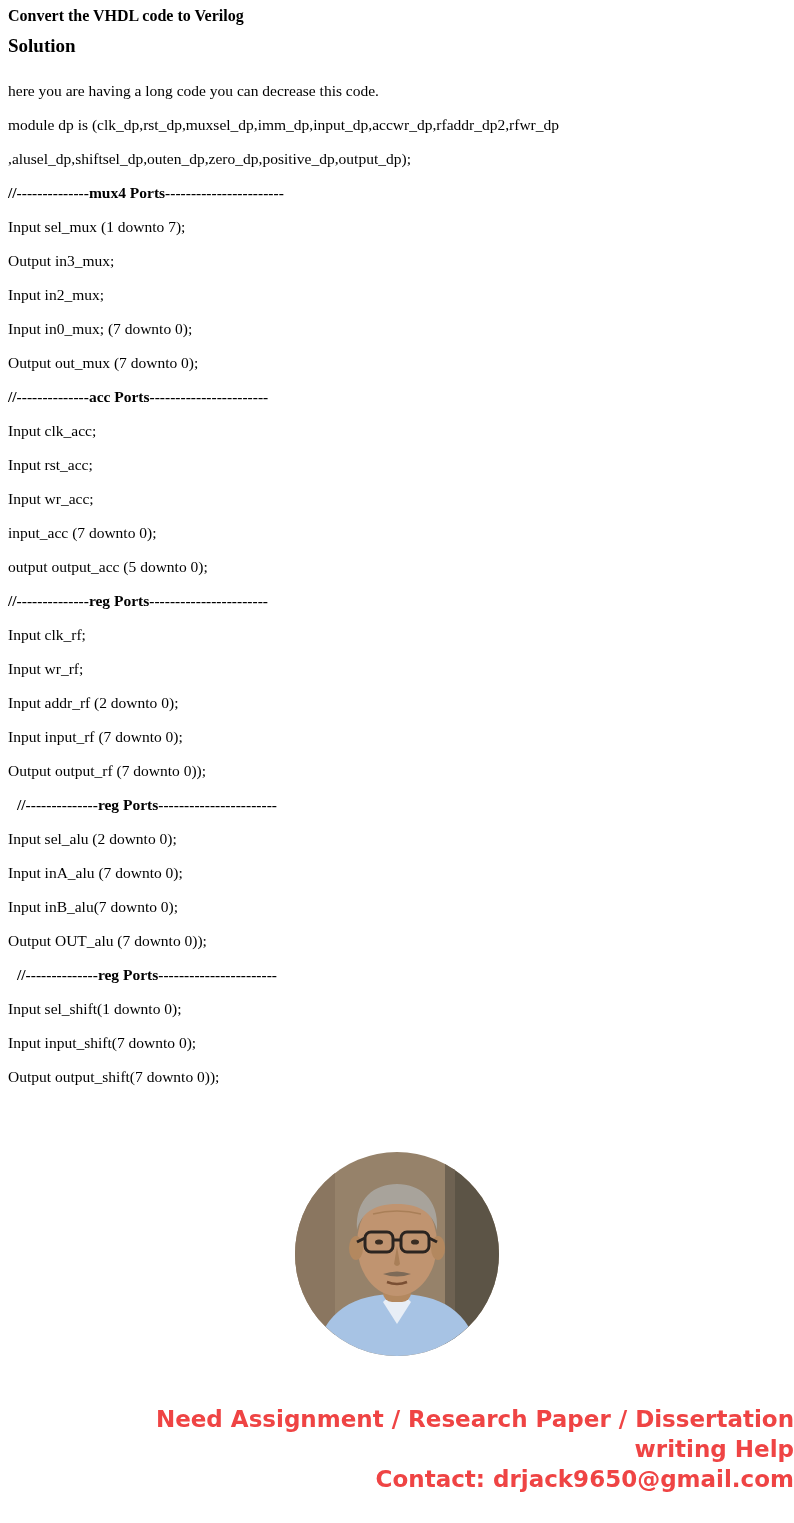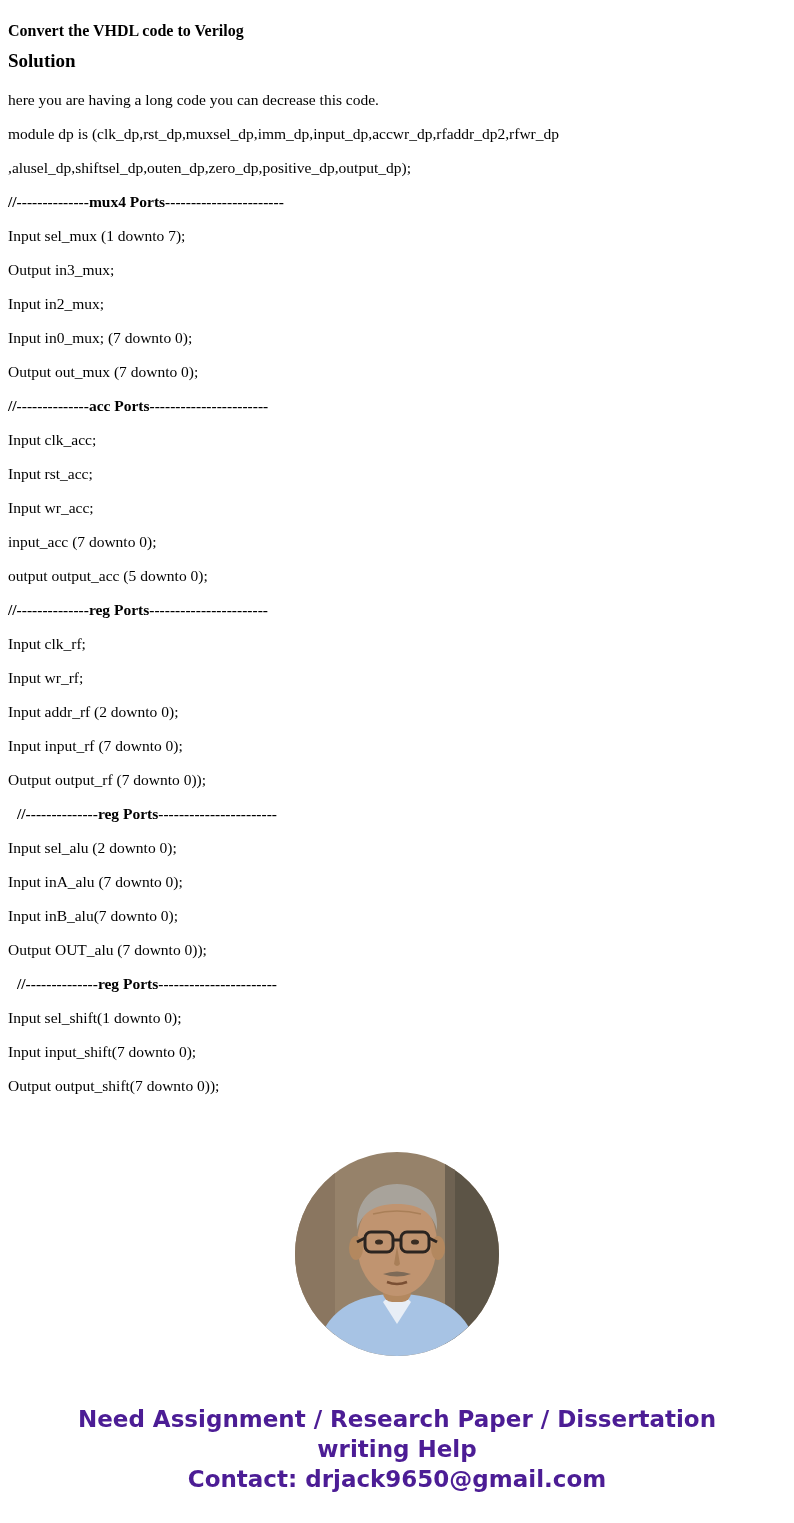--- a/index.html
+++ b/index.html
@@ -8,37 +8,37 @@
     position: relative;
     width: 794px;
     height: 1523px;
     background: #ffffff;
     font-family: "Liberation Serif", "DejaVu Serif", serif;
     color: #000000;
     overflow: hidden;
   }
   .content {
     position: absolute;
-    top: 21px;
+    top: 6px;
     left: 8px;
     right: 8px;
   }
   .doc-title {
     font-size: 16px;
     font-weight: bold;
     line-height: 20px;
   }
   .doc-subtitle {
     font-size: 19px;
     font-weight: bold;
     margin-top: 8px;
     line-height: 24px;
   }
   .code-lines {
-    margin-top: 10px;
+    margin-top: 16px;
   }
   .code-line {
     font-size: 15.5px;
     height: 34px;
     line-height: 34px;
     white-space: pre;
   }
   .code-line.bold { font-weight: bold; }
   .code-line.indent { padding-left: 9px; }
 
@@ -52,26 +52,26 @@
     border-radius: 50%;
     overflow: hidden;
   }
   .photo-wrap svg { display: block; }
 
   .footer {
     position: absolute;
     top: 1404px;
     left: 0;
     width: 100%;
-    text-align: center;
+    text-align: right;
     font-family: "DejaVu Sans", "Liberation Sans", sans-serif;
     font-weight: bold;
     font-size: 23px;
     line-height: 30px;
-    color: #4c1d95;
+    color: #ef4444;
   }
 </style>
 </head>
 <body>
 
 <div class="page">
 
   <div class="content">
     <div class="doc-title">Convert the VHDL code to Verilog</div>
     <div class="doc-subtitle">Solution</div>

